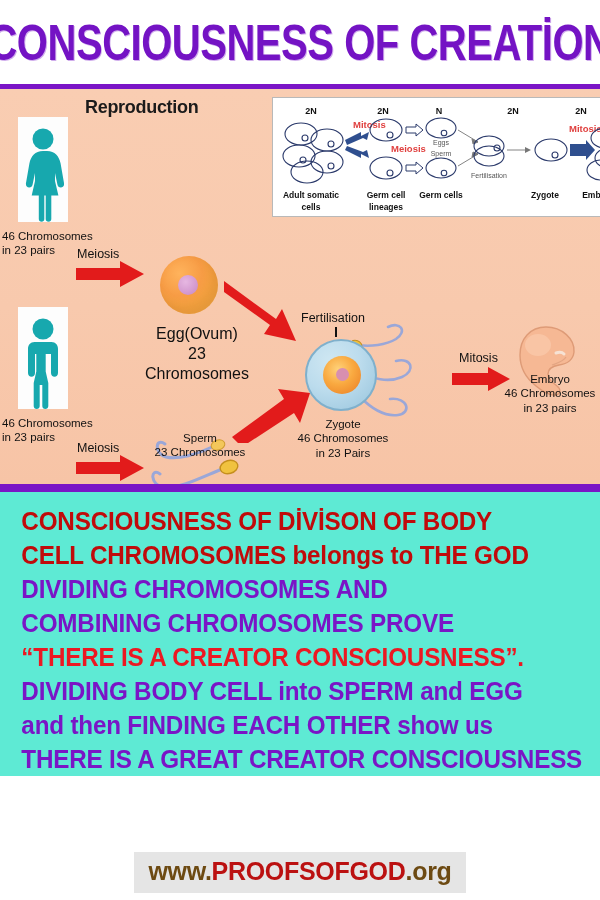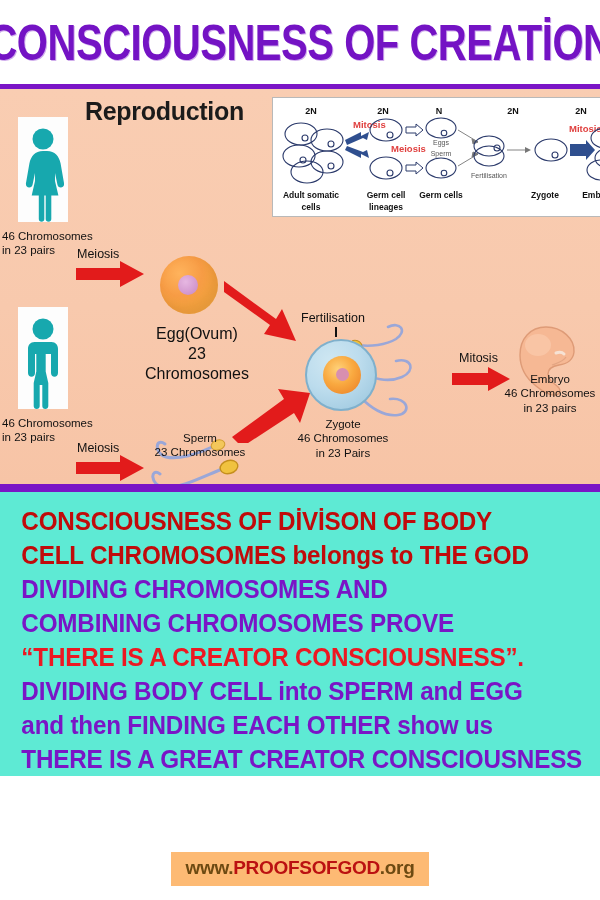--- a/index.html
+++ b/index.html
@@ -47,21 +47,21 @@
   .panel-inner {
     position: absolute;
     inset: 0;
     background: linear-gradient(180deg,#f9cdb2 0%, #f8c9ad 55%, #f7c4a6 100%);
   }
 
   .repro-title {
     position: absolute;
     left: 85px;
     top: 8px;
-    font-size: 25px;
+    font-size: 18px;
     font-weight: bold;
     color: #1b1b1b;
     letter-spacing: -0.3px;
   }
 
   
   .person-card {
     position: absolute;
     background: #fdfdfd;
     display: flex;
@@ -235,25 +235,25 @@
 
   
   .footer-wrap {
     position: absolute;
     left: 0; right: 0;
     top: 852px;
     display: flex;
     justify-content: center;
   }
   .footer-banner {
-    background: #fdba74;
+    background: #e5e5e5;
     padding: 5px 14px 7px 14px;
     font-family: "Liberation Sans Narrow", "Liberation Sans", sans-serif;
     font-weight: bold;
-    font-size: 19px;
+    font-size: 25px;
     letter-spacing: -0.3px;
     white-space: nowrap;
   }
   .fw-dark { color: #6d4a12; }
   .fw-red  { color: #bb1111; }
 </style>
 </head>
 <body>
 
 <div class="title-bar">

